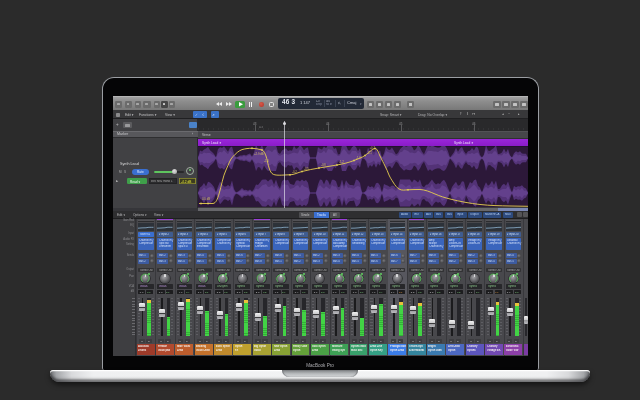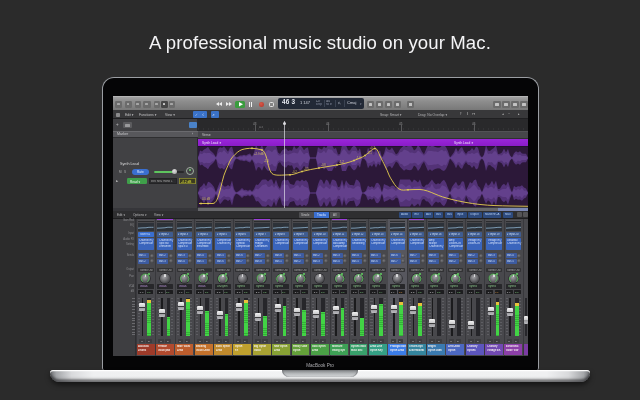--- a/index.html
+++ b/index.html
@@ -1,19 +1,18 @@
 <!DOCTYPE html>
 <html><head><meta charset="utf-8"><style>
 * {margin:0;padding:0;box-sizing:border-box;}
 html,body {width:640px;height:400px;background:#2b2b2b;overflow:hidden;
   font-family:"Liberation Sans",sans-serif;}
 .ab {position:absolute;}
 </style></head><body>
 <div class="ab" style="left:0;top:0;width:640px;height:400px;background:#2b2b2b;">
-  <div class="ab" style="left:0;top:32px;width:640px;text-align:center;font-size:18.6px;color:#f4f4f6;letter-spacing:0.1px;">A professional music studio on your Mac.</div>
 
   <div class="ab" style="left:101.5px;top:77px;width:437px;height:292.5px;background:#050506;border:1.6px solid #9b9ea3;border-bottom:none;border-radius:12px 12px 2px 2px;"></div>
   <div class="ab" style="left:276px;top:362.5px;width:88px;text-align:center;font-size:4.6px;color:#aeaeb2;">MacBook Pro</div>
 
   <div class="ab" style="left:113px;top:96px;width:415px;height:260px;background:#3a3a3c;overflow:hidden;">
 <div class="ab" style="left:0;top:0;width:415px;height:14px;background:linear-gradient(180deg,#a2a2a2,#8e8e8e 30%,#787878);border-top:0.6px solid #b5b5b5;"></div>
       <div class="ab" style="left:2.4px;top:5px;width:6.5px;height:6.8px;background:#6b6b6b;border-radius:1.2px;"></div>
       <div class="ab" style="left:3.95px;top:6.7px;width:2.6px;height:2.6px;background:#a6a6a6;border-radius:0.5px;"></div>
       <div class="ab" style="left:12px;top:5px;width:6.5px;height:6.8px;background:#6b6b6b;border-radius:1.2px;"></div>
       <div class="ab" style="left:13.55px;top:6.7px;width:2.6px;height:2.6px;background:#a6a6a6;border-radius:0.5px;"></div>

